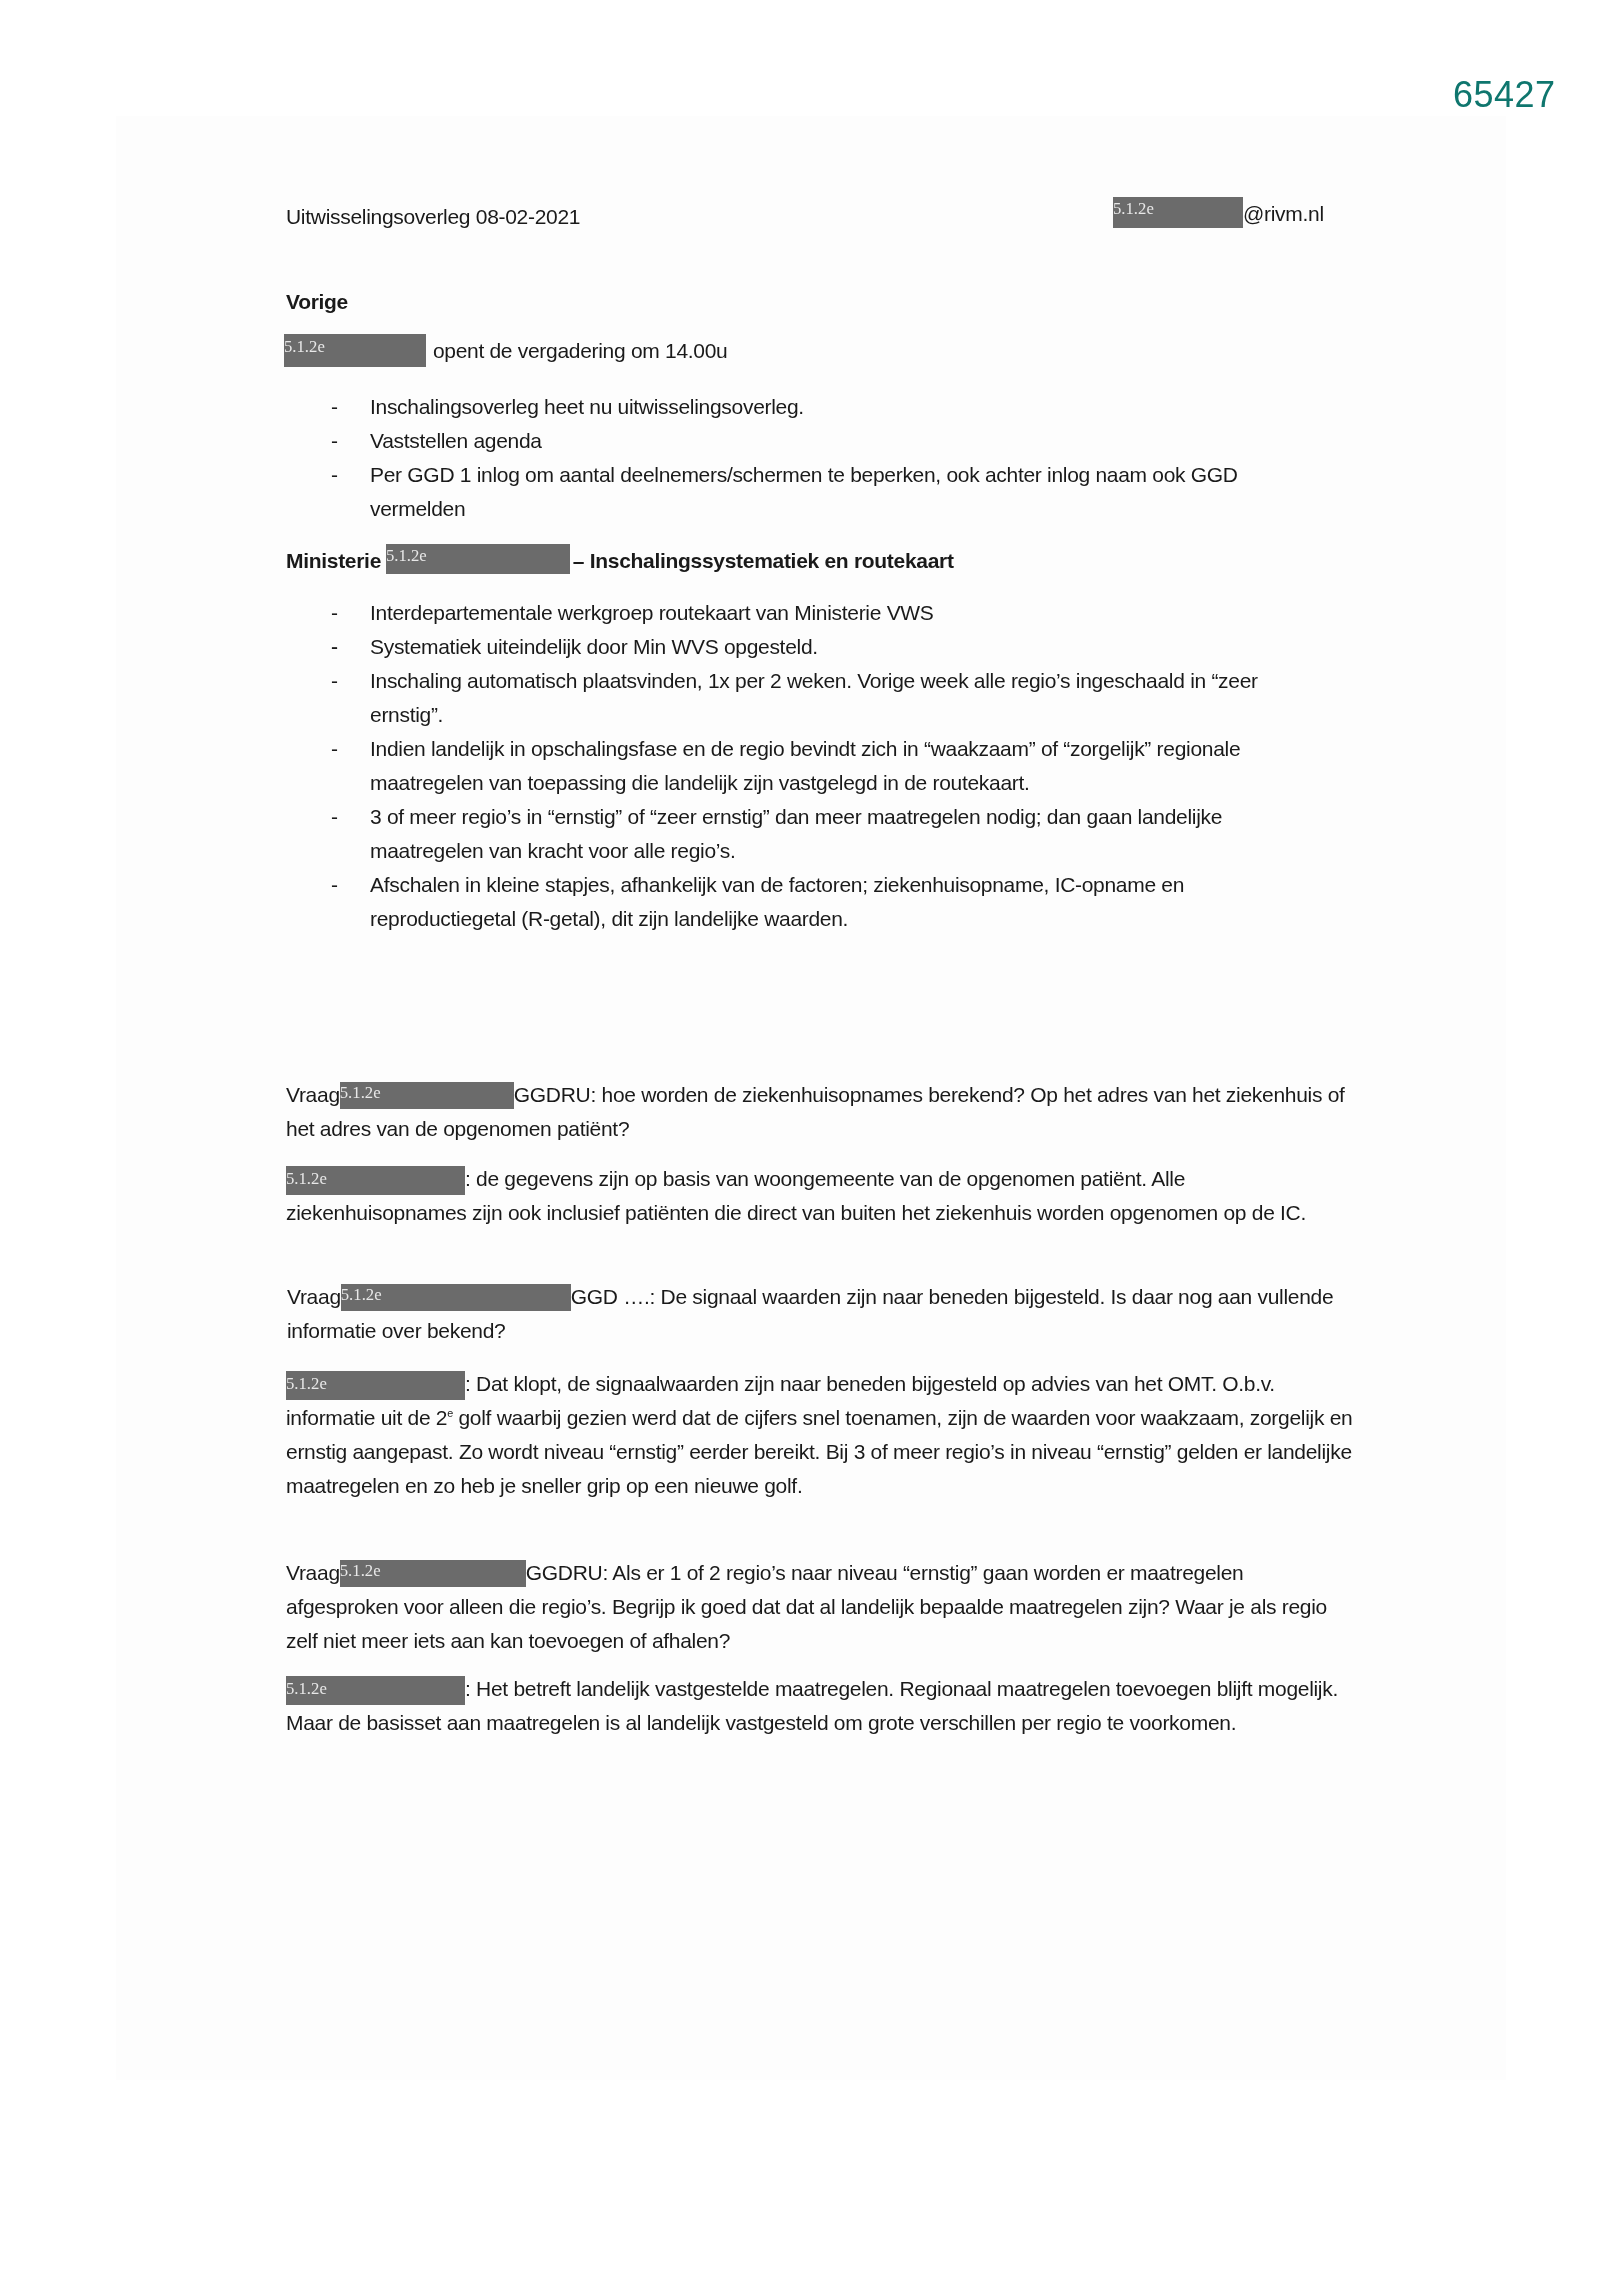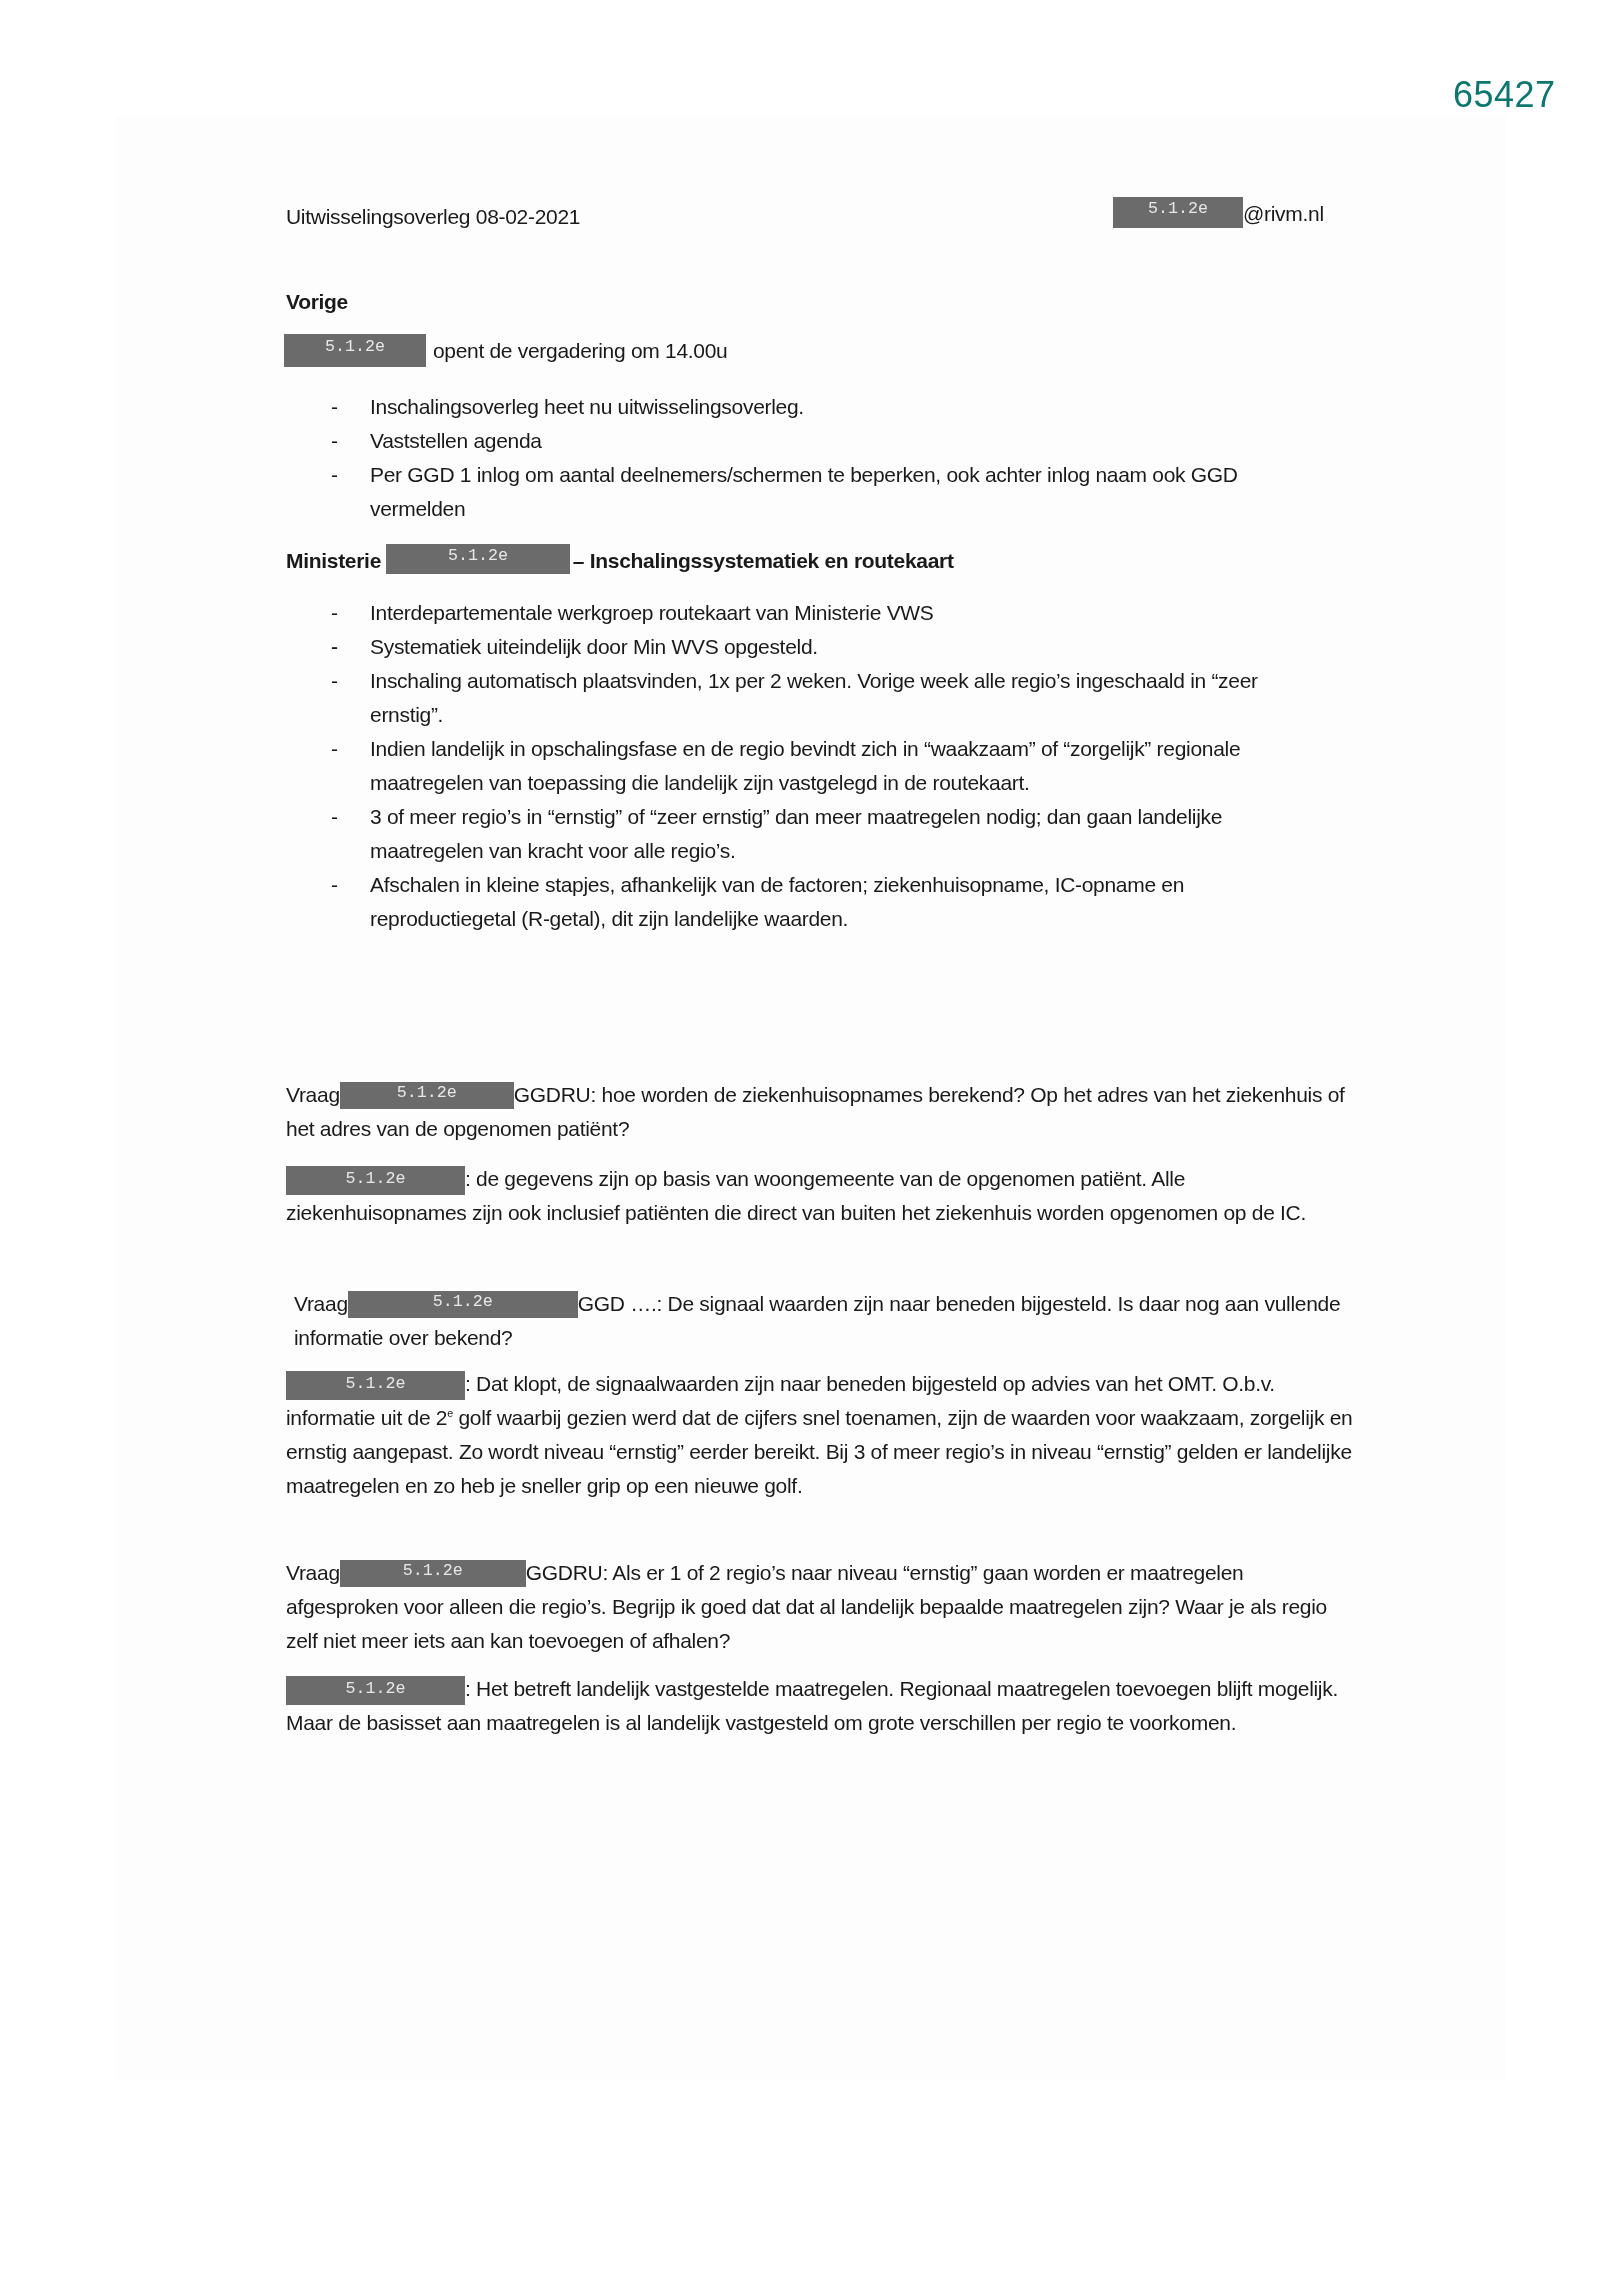--- a/index.html
+++ b/index.html
@@ -2,22 +2,22 @@
 <html><head>
 <meta charset="utf-8">
 <style>
   html, body { margin: 0; padding: 0; background: #ffffff; }
   body { width: 1621px; height: 2292px; position: relative; overflow: hidden;
          font-family: "Liberation Sans", sans-serif; color: #1a1a1a; }
   .scan { position: absolute; left: 116px; top: 116px; width: 1390px; height: 1964px; background: #fdfdfd; }
   .page-number { position: absolute; left: 1453px; top: 74px; font-size: 36px; color: #0f766e; letter-spacing: 0.5px; }
   .doc { position: absolute; left: 286px; top: 0; width: 1068px; font-size: 21px; line-height: 34px; letter-spacing: -0.3px; }
   .abs { position: absolute; }
-  .redact { display: inline-block; background: #6b6b6b; color: #e8e8e8; font-family: Liberation Mono, monospace;
-            font-size: 16.7px; text-align: center; vertical-align: top; letter-spacing: 0; line-height: 25.5px; height: 29px; }
+  .redact { display: inline-block; background: #6b6b6b; color: #e8e8e8; font-family: Liberation Serif, serif;
+            font-size: 16.7px; vertical-align: top; letter-spacing: 0; line-height: 25.5px; height: 29px; }
   .header-left { left: 0; top: 200px; }
   .header-right { left: 827px; top: 197px; white-space: nowrap; }
   .header-right .redact { width: 130px; height: 31px; line-height: 23.5px; }
   h2 { margin: 0; font-size: 21px; font-weight: bold; }
   .h-opening { left: 0; top: 285px; }
   .opening-line { left: -2px; top: 334px; white-space: nowrap; }
   .opening-line .redact { width: 142px; height: 33px; line-height: 25.5px; }
   .opening-line .txt { margin-left: 6.9px; }
   ul.dash { list-style: none; margin: 0; padding: 0; }
   ul.dash li { position: relative; padding-left: 84px; }
@@ -74,21 +74,21 @@
     <li><span class="dash-mark">-</span><span>Inschaling automatisch plaatsvinden, 1x per 2 weken. Vorige week alle regio’s ingeschaald in “zeer ernstig”.</span></li>
     <li><span class="dash-mark">-</span><span>Indien landelijk in opschalingsfase en de regio bevindt zich in “waakzaam” of “zorgelijk” regionale maatregelen van toepassing die landelijk zijn vastgelegd in de routekaart.</span></li>
     <li><span class="dash-mark">-</span><span>3 of meer regio’s in “ernstig” of “zeer ernstig” dan meer maatregelen nodig; dan gaan landelijke maatregelen van kracht voor alle regio’s.</span></li>
     <li><span class="dash-mark">-</span><span>Afschalen in kleine stapjes, afhankelijk van de factoren; ziekenhuisopname, IC-opname en reproductiegetal (R-getal), dit zijn landelijke waarden.</span></li>
   </ul>
 
   <p class="abs para p1" style="margin:0"><span>Vraag</span><span class="redact inline-q">5.1.2e</span><span>GGDRU: hoe worden de ziekenhuisopnames berekend? Op het adres van het ziekenhuis of het adres van de opgenomen patiënt?</span></p>
 
   <p class="abs para p2" style="margin:0"><span class="redact">5.1.2e</span><span>: de gegevens zijn op basis van woongemeente van de opgenomen patiënt. Alle ziekenhuisopnames zijn ook inclusief patiënten die direct van buiten het ziekenhuis worden opgenomen op de IC.</span></p>
 
-  <p class="abs para p3" style="margin:8px"><span>Vraag</span><span class="redact inline-q">5.1.2e</span><span>GGD ….: De signaal waarden zijn naar beneden bijgesteld. Is daar nog aan vullende informatie over bekend?</span></p>
+  <p class="abs para p3" style="margin:1px"><span>Vraag</span><span class="redact inline-q">5.1.2e</span><span>GGD ….: De signaal waarden zijn naar beneden bijgesteld. Is daar nog aan vullende informatie over bekend?</span></p>
 
   <p class="abs para p4" style="margin:0"><span class="redact">5.1.2e</span><span>: Dat klopt, de signaalwaarden zijn naar beneden bijgesteld op advies van het OMT. O.b.v. informatie uit de 2</span><sup>e</sup><span> golf waarbij gezien werd dat de cijfers snel toenamen, zijn de waarden voor waakzaam, zorgelijk en ernstig aangepast. Zo wordt niveau “ernstig” eerder bereikt. Bij 3 of meer regio’s in niveau “ernstig” gelden er landelijke maatregelen en zo heb je sneller grip op een nieuwe golf.</span></p>
 
   <p class="abs para p5" style="margin:0"><span>Vraag</span><span class="redact inline-q">5.1.2e</span><span>GGDRU: Als er 1 of 2 regio’s naar niveau “ernstig” gaan worden er maatregelen afgesproken voor alleen die regio’s. Begrijp ik goed dat dat al landelijk bepaalde maatregelen zijn? Waar je als regio zelf niet meer iets aan kan toevoegen of afhalen?</span></p>
 
   <p class="abs para p6" style="margin:0"><span class="redact">5.1.2e</span><span>: Het betreft landelijk vastgestelde maatregelen.  Regionaal maatregelen toevoegen blijft mogelijk. Maar de basisset aan maatregelen is al landelijk vastgesteld om grote verschillen per regio te voorkomen.</span></p>
 
 </div>
 
 

